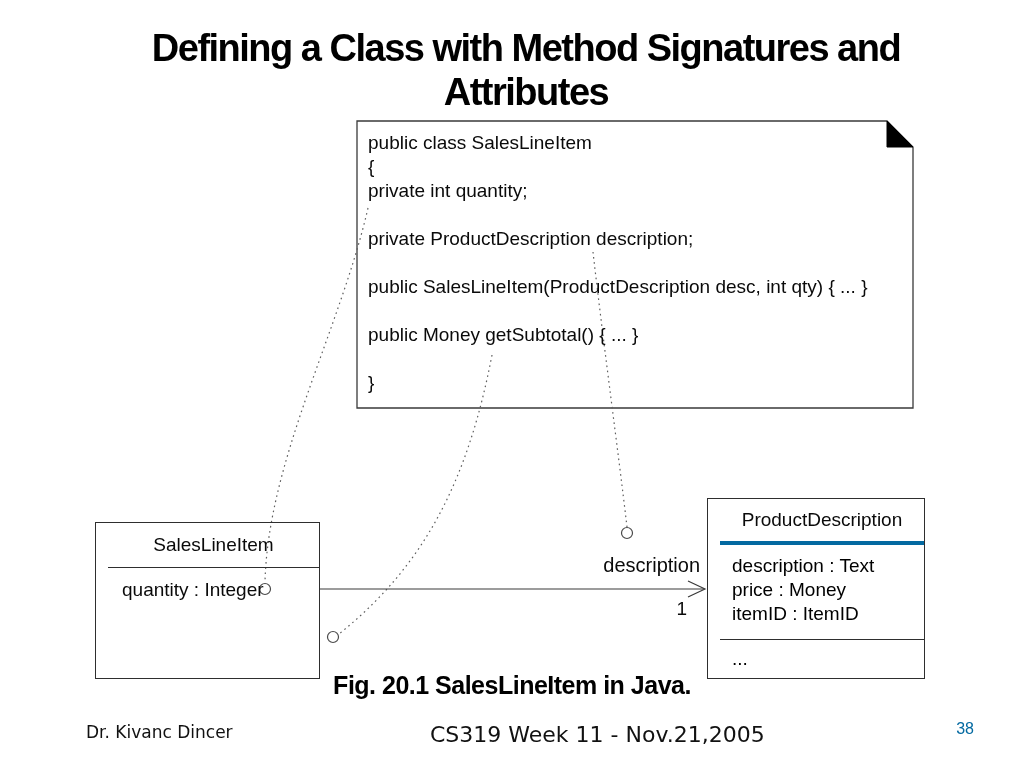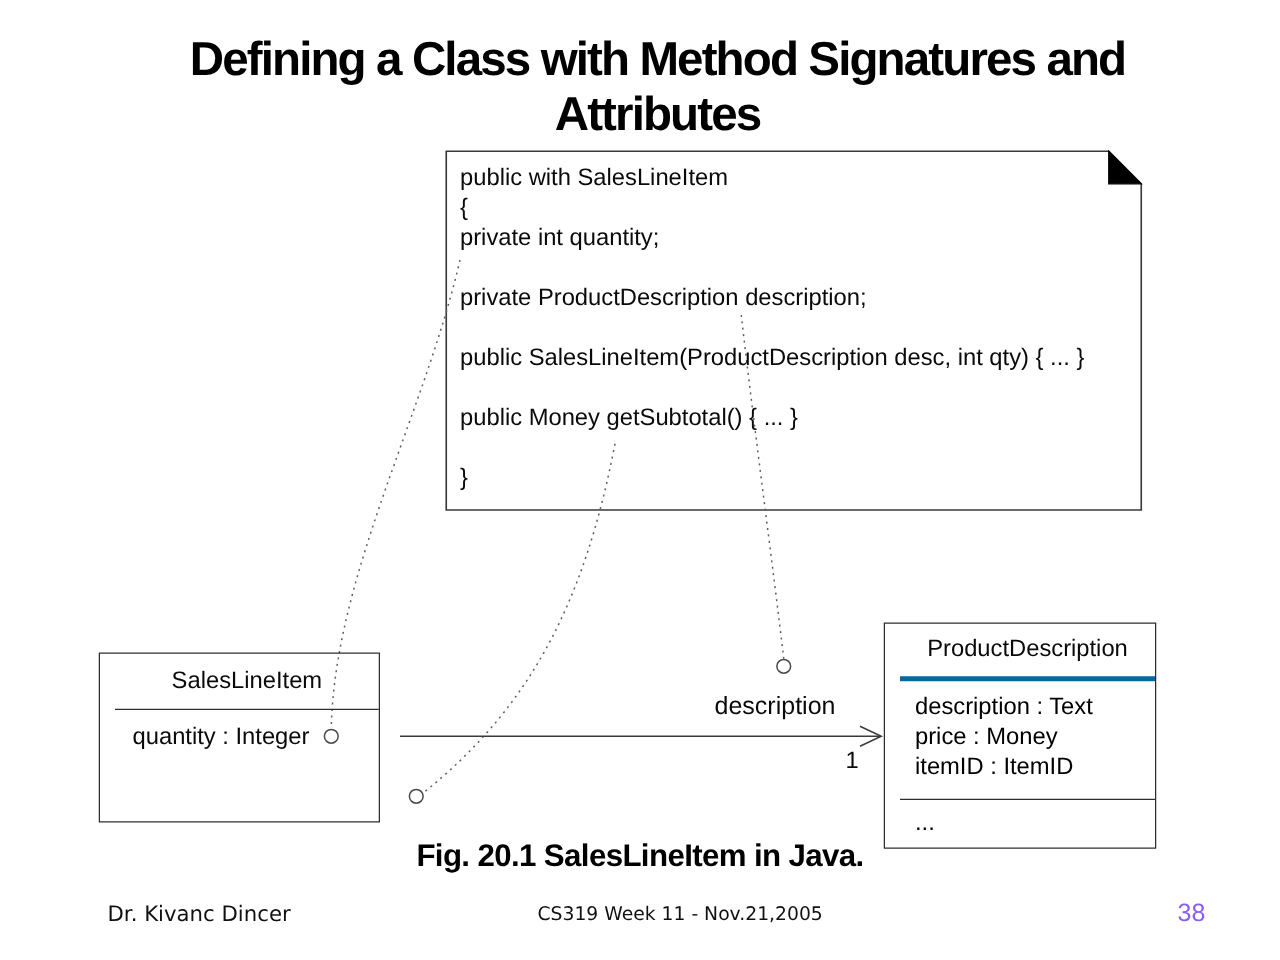--- a/index.html
+++ b/index.html
@@ -22,42 +22,42 @@
 
   
   .code-text{left:368px;top:131px;width:540px;z-index:2;}
   .code-line{height:24px;line-height:24px;font-size:19px;white-space:pre;color:#0a0a0a;}
 
   
   .uml-box{border:1px solid #2e2e2e;background:transparent;z-index:2;box-sizing:border-box;padding-left:12px;}
   .uml-head{text-align:center;font-size:19px;color:#0a0a0a;}
   .uml-row{border-top:1px solid #2e2e2e;font-size:19px;color:#0a0a0a;box-sizing:border-box;}
 
-  .sales-box{left:79px;top:522px;width:225px;height:136px;}
+  .sales-box{left:95px;top:522px;width:225px;height:157px;}
   .sales-box .uml-head{height:44px;line-height:44px;}
   .sales-box .uml-row{height:45px;line-height:44px;padding-left:14px;}
 
   .product-box{left:707px;top:498px;width:218px;height:181px;}
   .product-box .uml-head{height:42px;line-height:42px;}
   .product-box .attrs{border-top:4px solid #0369a1;padding:9px 0 0 12px;height:85px;box-sizing:content-box;}
   .product-box .attr-line{height:24px;line-height:24px;font-size:19px;}
   .product-box .more-row{border-top:1px solid #2e2e2e;height:43px;line-height:38px;padding-left:12px;font-size:19px;}
 
   
-  .assoc-label{top:554px;left:540px;width:160px;text-align:center;font-size:20px;color:#0a0a0a;z-index:2;}
+  .assoc-label{top:554px;left:540px;width:160px;text-align:right;font-size:20px;color:#0a0a0a;z-index:2;}
   .assoc-mult{top:598px;left:655px;width:32px;text-align:right;font-size:19px;color:#0a0a0a;z-index:2;}
 
   
   .caption{top:671px;left:0;width:1024px;text-align:center;
     font-size:25px;font-weight:700;letter-spacing:-0.5px;color:#000;z-index:2;}
 
   
   .footer-author{top:722px;left:86px;font-size:17px;color:#111;z-index:2;font-family:"DejaVu Sans", sans-serif;}
-  .footer-course{top:722px;left:430px;font-size:15px;color:#111;z-index:2;font-family:"DejaVu Sans", sans-serif;}
-  .footer-page{top:720px;left:942px;width:32px;text-align:left;font-size:20px;color:#8b5cf6;z-index:2;}
+  .footer-course{top:722px;left:430px;font-size:22px;color:#111;z-index:2;font-family:"DejaVu Sans", sans-serif;}
+  .footer-page{top:720px;left:942px;width:32px;text-align:right;font-size:16px;color:#0369a1;z-index:2;}
 </style>
 </head>
 <body>
 
 <svg class="abs draw" viewBox="0 0 1024 768">
 
   <polygon points="357,121 887,121 913,147 913,408 357,408" fill="#ffffff" stroke="#3a3a3a" stroke-width="1.3"></polygon>
   <polygon points="887,121 913,147 887,147" fill="#000000" stroke="#000000"></polygon>
 
   <path d="M368,208 C340,330 268,460 265,582" fill="none" stroke="#5f5f5f" stroke-width="1.2" stroke-dasharray="1.6 3.6"></path>
@@ -70,21 +70,21 @@
 
   <line x1="320" y1="589" x2="704" y2="589" stroke="#3a3a3a" stroke-width="1.2"></line>
   <polyline points="688,581 705,589 688,597" fill="none" stroke="#3a3a3a" stroke-width="1.2"></polyline>
 </svg>
 
 <div class="abs slide-title">
   <div class="inner">Defining a Class with Method Signatures and Attributes</div>
 </div>
 
 <div class="abs code-text">
-  <div class="code-line">public with SalesLineItem</div>
+  <div class="code-line">public class SalesLineItem</div>
   <div class="code-line">{</div>
   <div class="code-line">private int quantity;</div>
   <div class="code-line"></div>
   <div class="code-line">private ProductDescription description;</div>
   <div class="code-line"></div>
   <div class="code-line">public SalesLineItem(ProductDescription desc, int qty) { ... }</div>
   <div class="code-line"></div>
   <div class="code-line">public Money getSubtotal() { ... }</div>
   <div class="code-line"></div>
   <div class="code-line">}</div>

